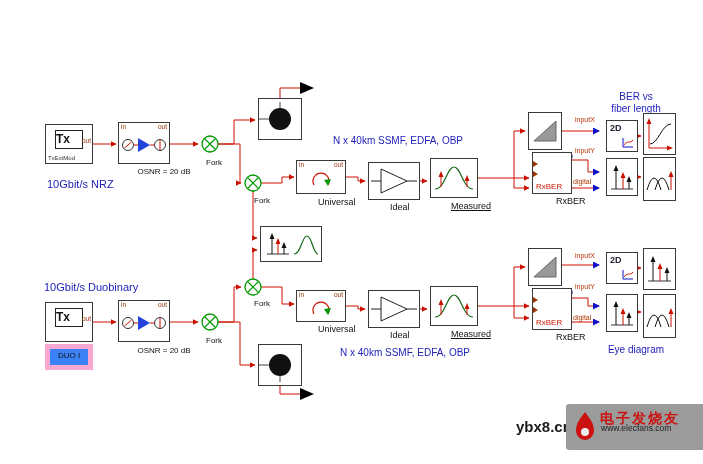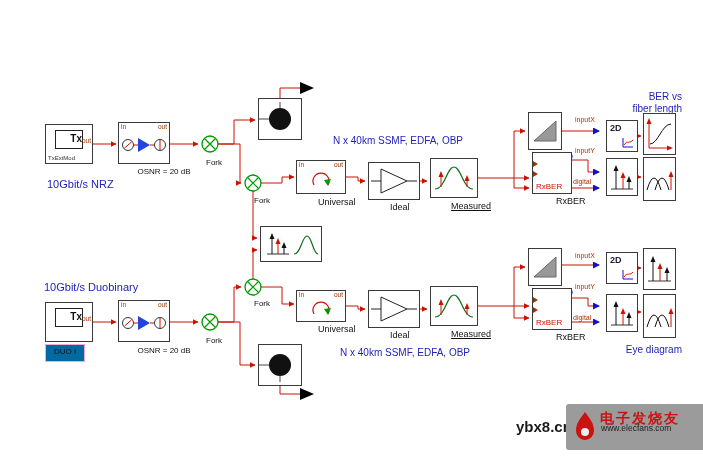--- a/index.html
+++ b/index.html
@@ -12,25 +12,25 @@
          color:#ee1111;font-size:16.5px;font-weight:bold;line-height:21px;}
   .lbl{position:absolute;color:#111;line-height:1.15;padding-left:20px;}
   .cap{font-size:8px;}
   .blk{font-size:9px;}
   .src{font-size:11px;color:#2222bb;}
   .span-lbl{font-size:10px;color:#2222bb;}
   .blue{color:#2222bb;}
   .u{text-decoration:underline;}
   .port{position:absolute;font-size:6.5px;color:#993300;line-height:1;}
   .wport{position:absolute;font-size:7px;color:#b23000;line-height:1;}
-  .result{position:absolute;font-size:10px;color:#2222bb;text-align:right;width:92px;line-height:12px;}
+  .result{position:absolute;font-size:10px;color:#2222bb;text-align:center;width:92px;line-height:12px;}
   .txlogo{position:absolute;left:9px;top:5px;width:26px;height:17px;border:1.5px solid #222;
-          font-weight:bold;font-size:10px;text-align:right;line-height:16px;color:#111;}
+          font-weight:bold;font-size:12px;text-align:left;line-height:16px;color:#111;}
   .txname{position:absolute;left:2px;bottom:2px;font-size:6px;color:#333;}
-  .tagbox{position:absolute;border:1px solid #f9a8d4;background:#0369a1;font-size:8px;
+  .tagbox{position:absolute;border:5px solid #f9a8d4;background:#3b82f6;font-size:8px;
           text-align:center;line-height:14px;color:#111;}
   .rxin{position:absolute;left:3px;bottom:2px;font-size:8px;color:#cc1100;}
   .twod{position:absolute;left:3px;top:2px;font-size:9px;font-weight:bold;color:#223;}
   .caption{position:absolute;left:8px;top:441px;font-size:12px;color:#222;
            font-family:"DejaVu Sans",sans-serif;}
   .wmsite{position:absolute;left:516px;top:418px;font-size:15px;font-weight:bold;color:#1a1a1a;}
   .brand{position:absolute;left:566px;top:404px;width:144px;height:46px;background:#9b9b9b;border-radius:3px;}
   .brandname{position:absolute;left:34px;top:6px;font-size:14px;font-weight:bold;color:#cc1111;letter-spacing:2px;
              font-family:"DejaVu Sans",sans-serif;}
   .brandurl{position:absolute;left:35px;top:19px;font-size:8.5px;color:#222;}

